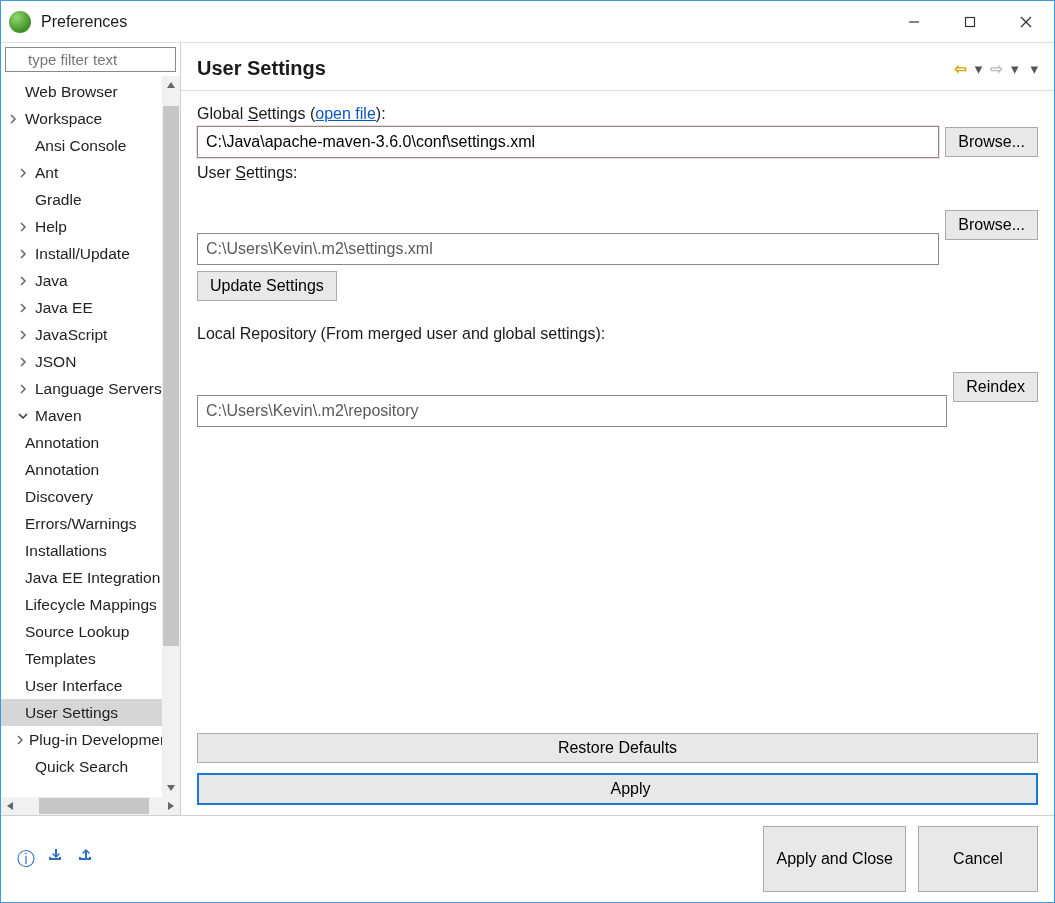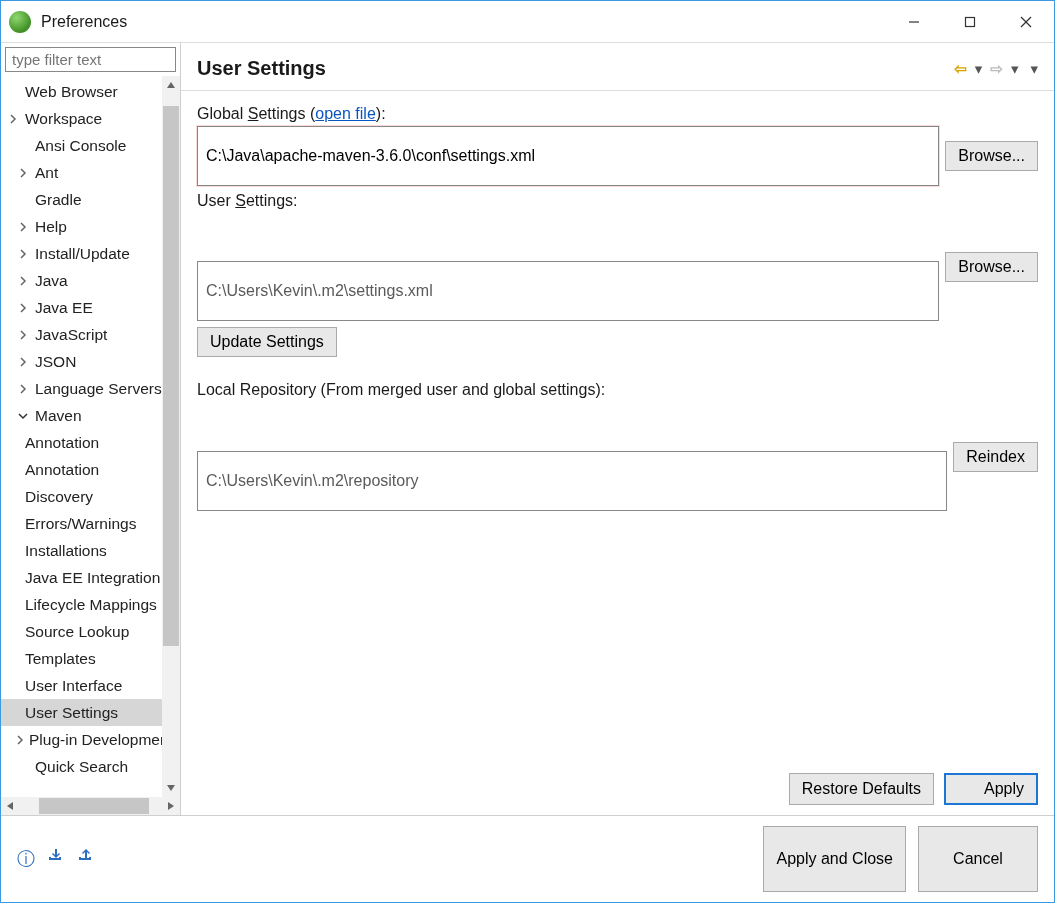--- a/index.html
+++ b/index.html
@@ -52,21 +52,21 @@
     width: 180px;
     border-right: 1px solid #cfcfcf;
     display: flex;
     flex-direction: column;
     background: #fff;
   }
   .filter {
     margin: 4px;
     font-size: 15px;
     border: 1px solid #888;
-    padding: 3px 6px;
+    padding: 3px 22px;
     width: calc(100% - 8px);
     color: #777;
   }
   .tree-wrap {
     flex: 1;
     position: relative;
     overflow: hidden;
     display: flex;
   }
   .tree {
@@ -157,21 +157,21 @@
   }
   .form-label .uline { text-decoration: underline; }
   .link { color:#0a56c2; text-decoration: underline; cursor:pointer; }
   .field-row {
     display:flex; gap:6px; align-items:center;
     margin-bottom: 6px;
   }
   .field-row input[type=text] {
     flex:1;
     font-size: 16px;
-    padding: 20px 8px;
+    padding: 6px 8px;
     border: 1px solid #888;
     background:#fff;
   }
   .field-row input[readonly] {
     color:#5a5a5a;
     margin-top:48px;
   }
   .highlighted {
     border: 3px solid #e23a3a;
     box-shadow: 0 0 0 1px rgba(226,58,58,.2);
@@ -185,20 +185,21 @@
     cursor: pointer;
     min-width: 78px;
   }
   .btn.primary { border:2px solid #1a77d4; background:#e8e8e8;padding-left:38px; }
   .update-row { margin: 6px 0 24px 0; }
   .lr-label { font-size:16px; margin-bottom:4px; margin-top:10px; }
 
   .content-bottom {
     display:flex; justify-content:flex-end; gap:10px;
     padding: 10px 16px;
+    flex-direction: column;
   }
 
   
   .dialogbar {
     border-top: 1px solid #cfcfcf;
     display:flex; align-items:center;
     padding: 10px 16px;
     gap: 12px;
   }
   .dialogbar .icongroup { display:flex; gap:12px; color:#2c6fc2; }

